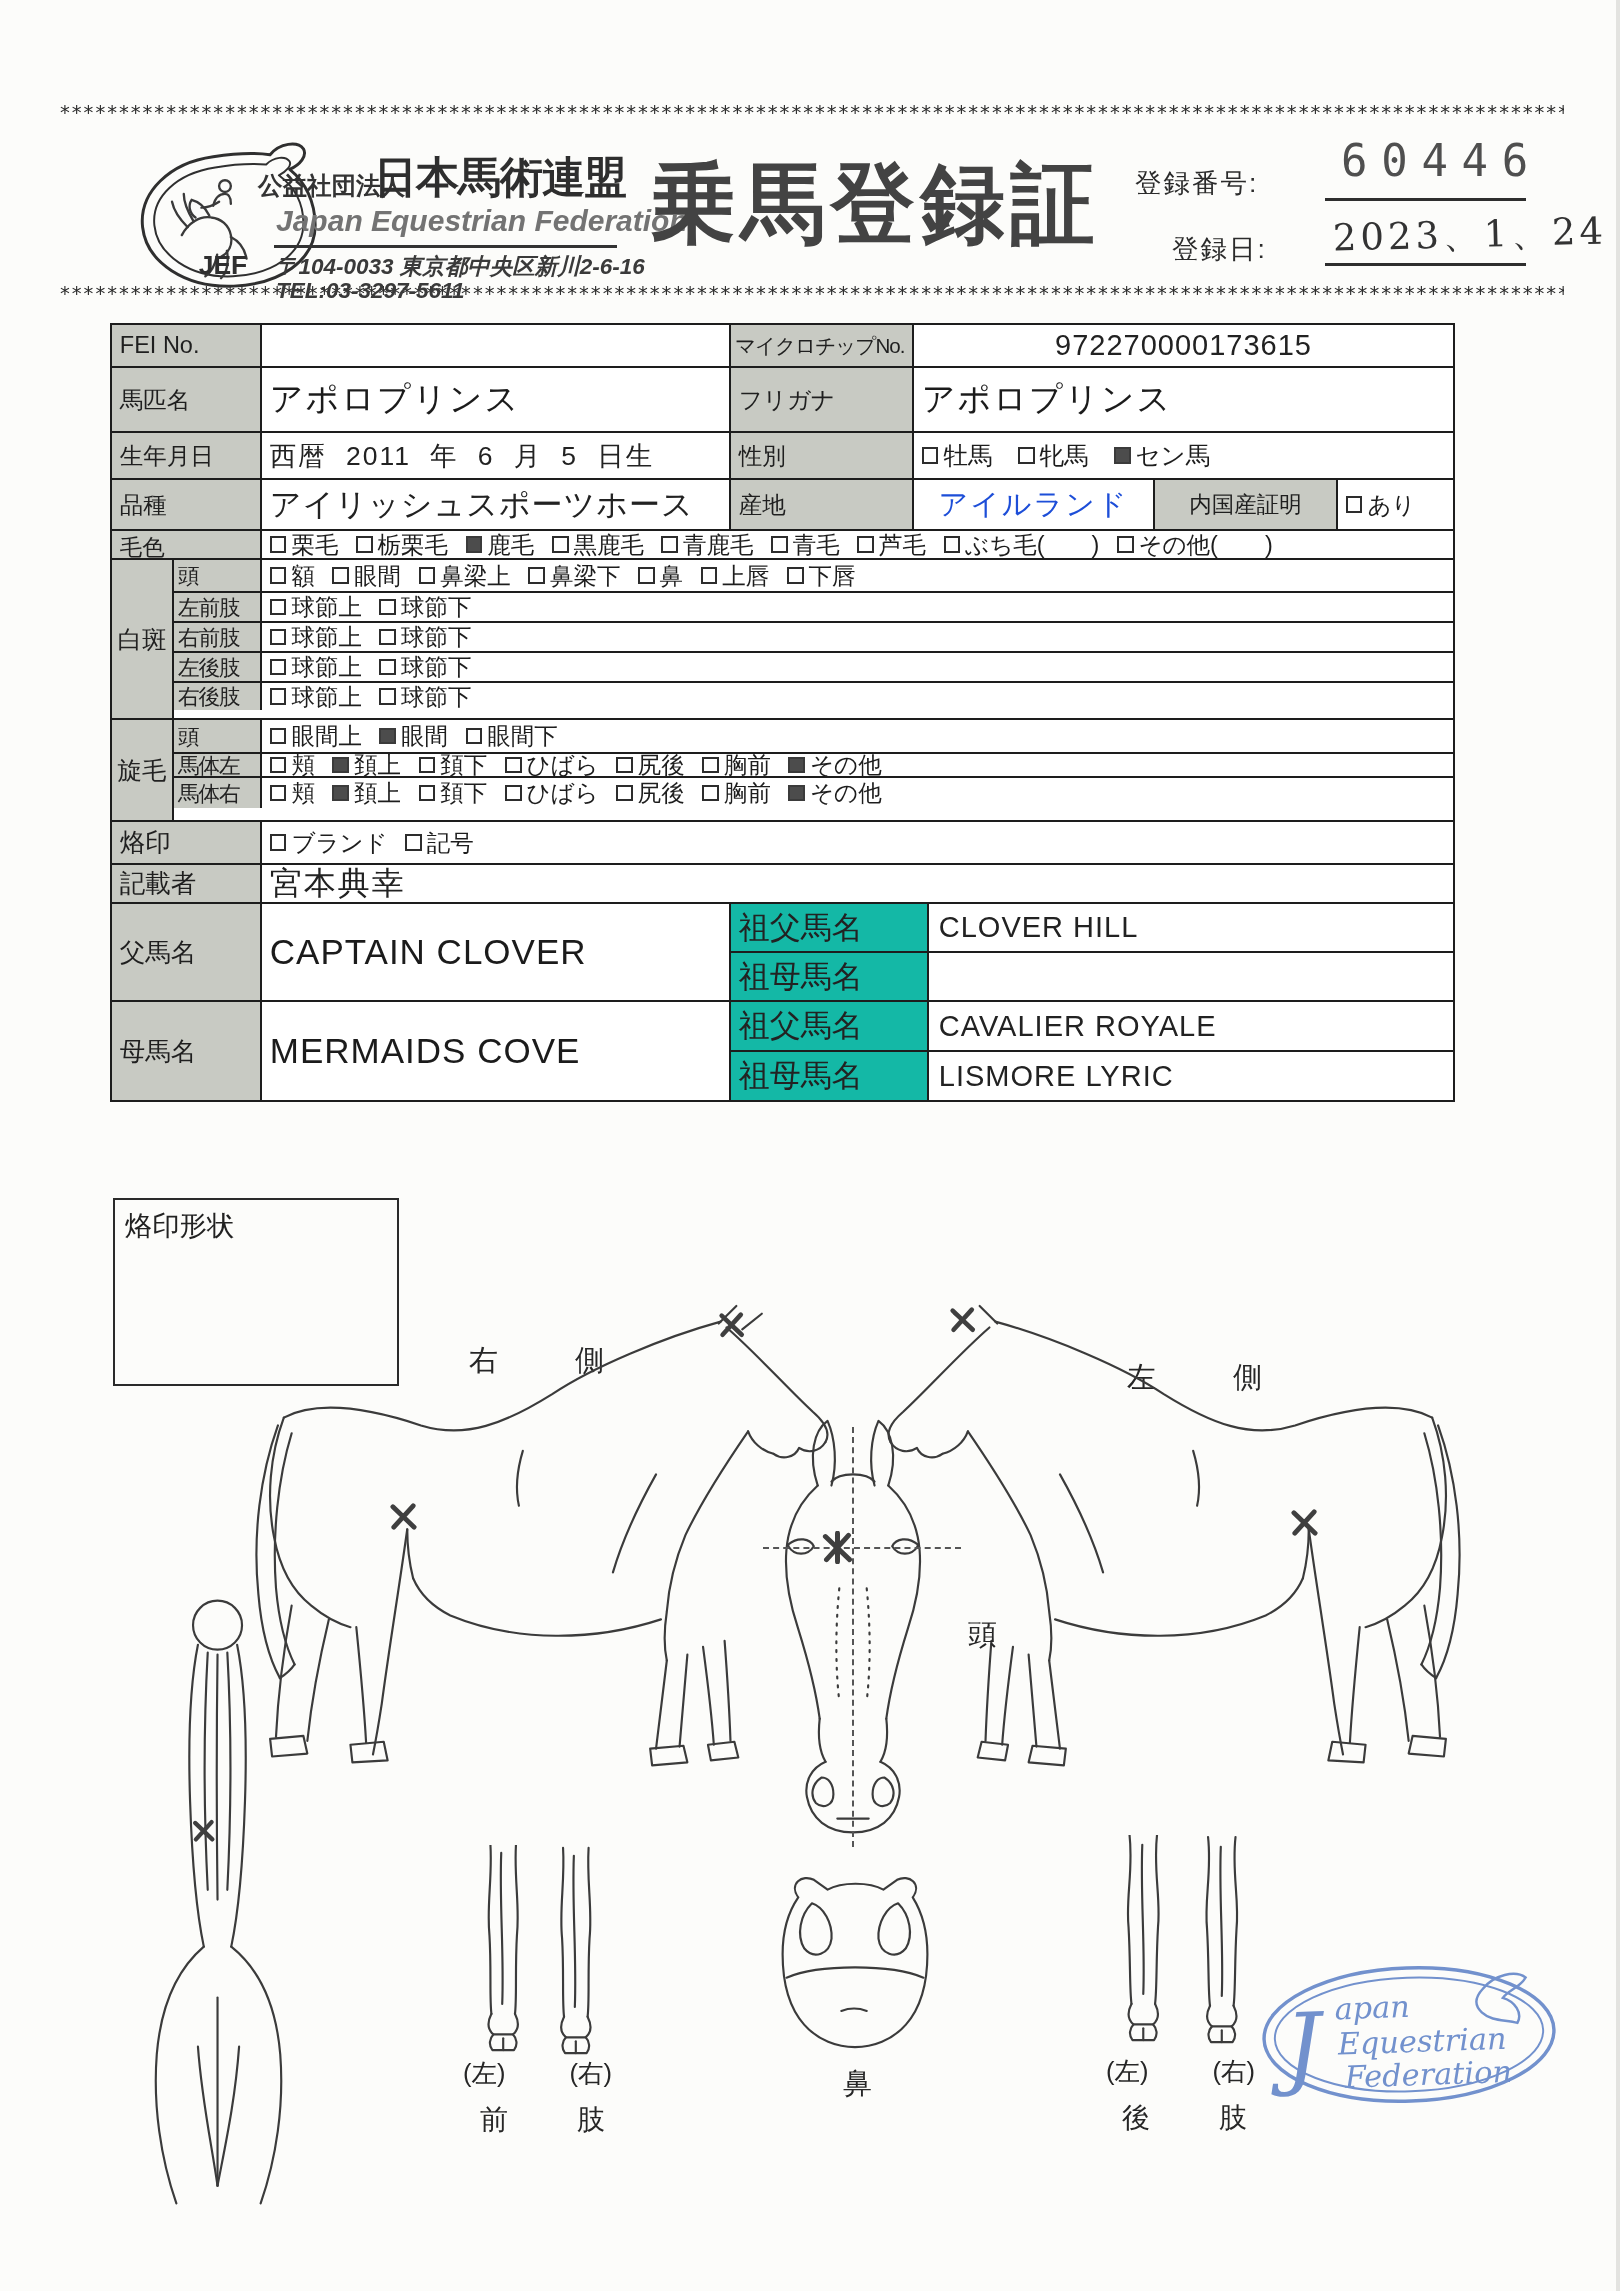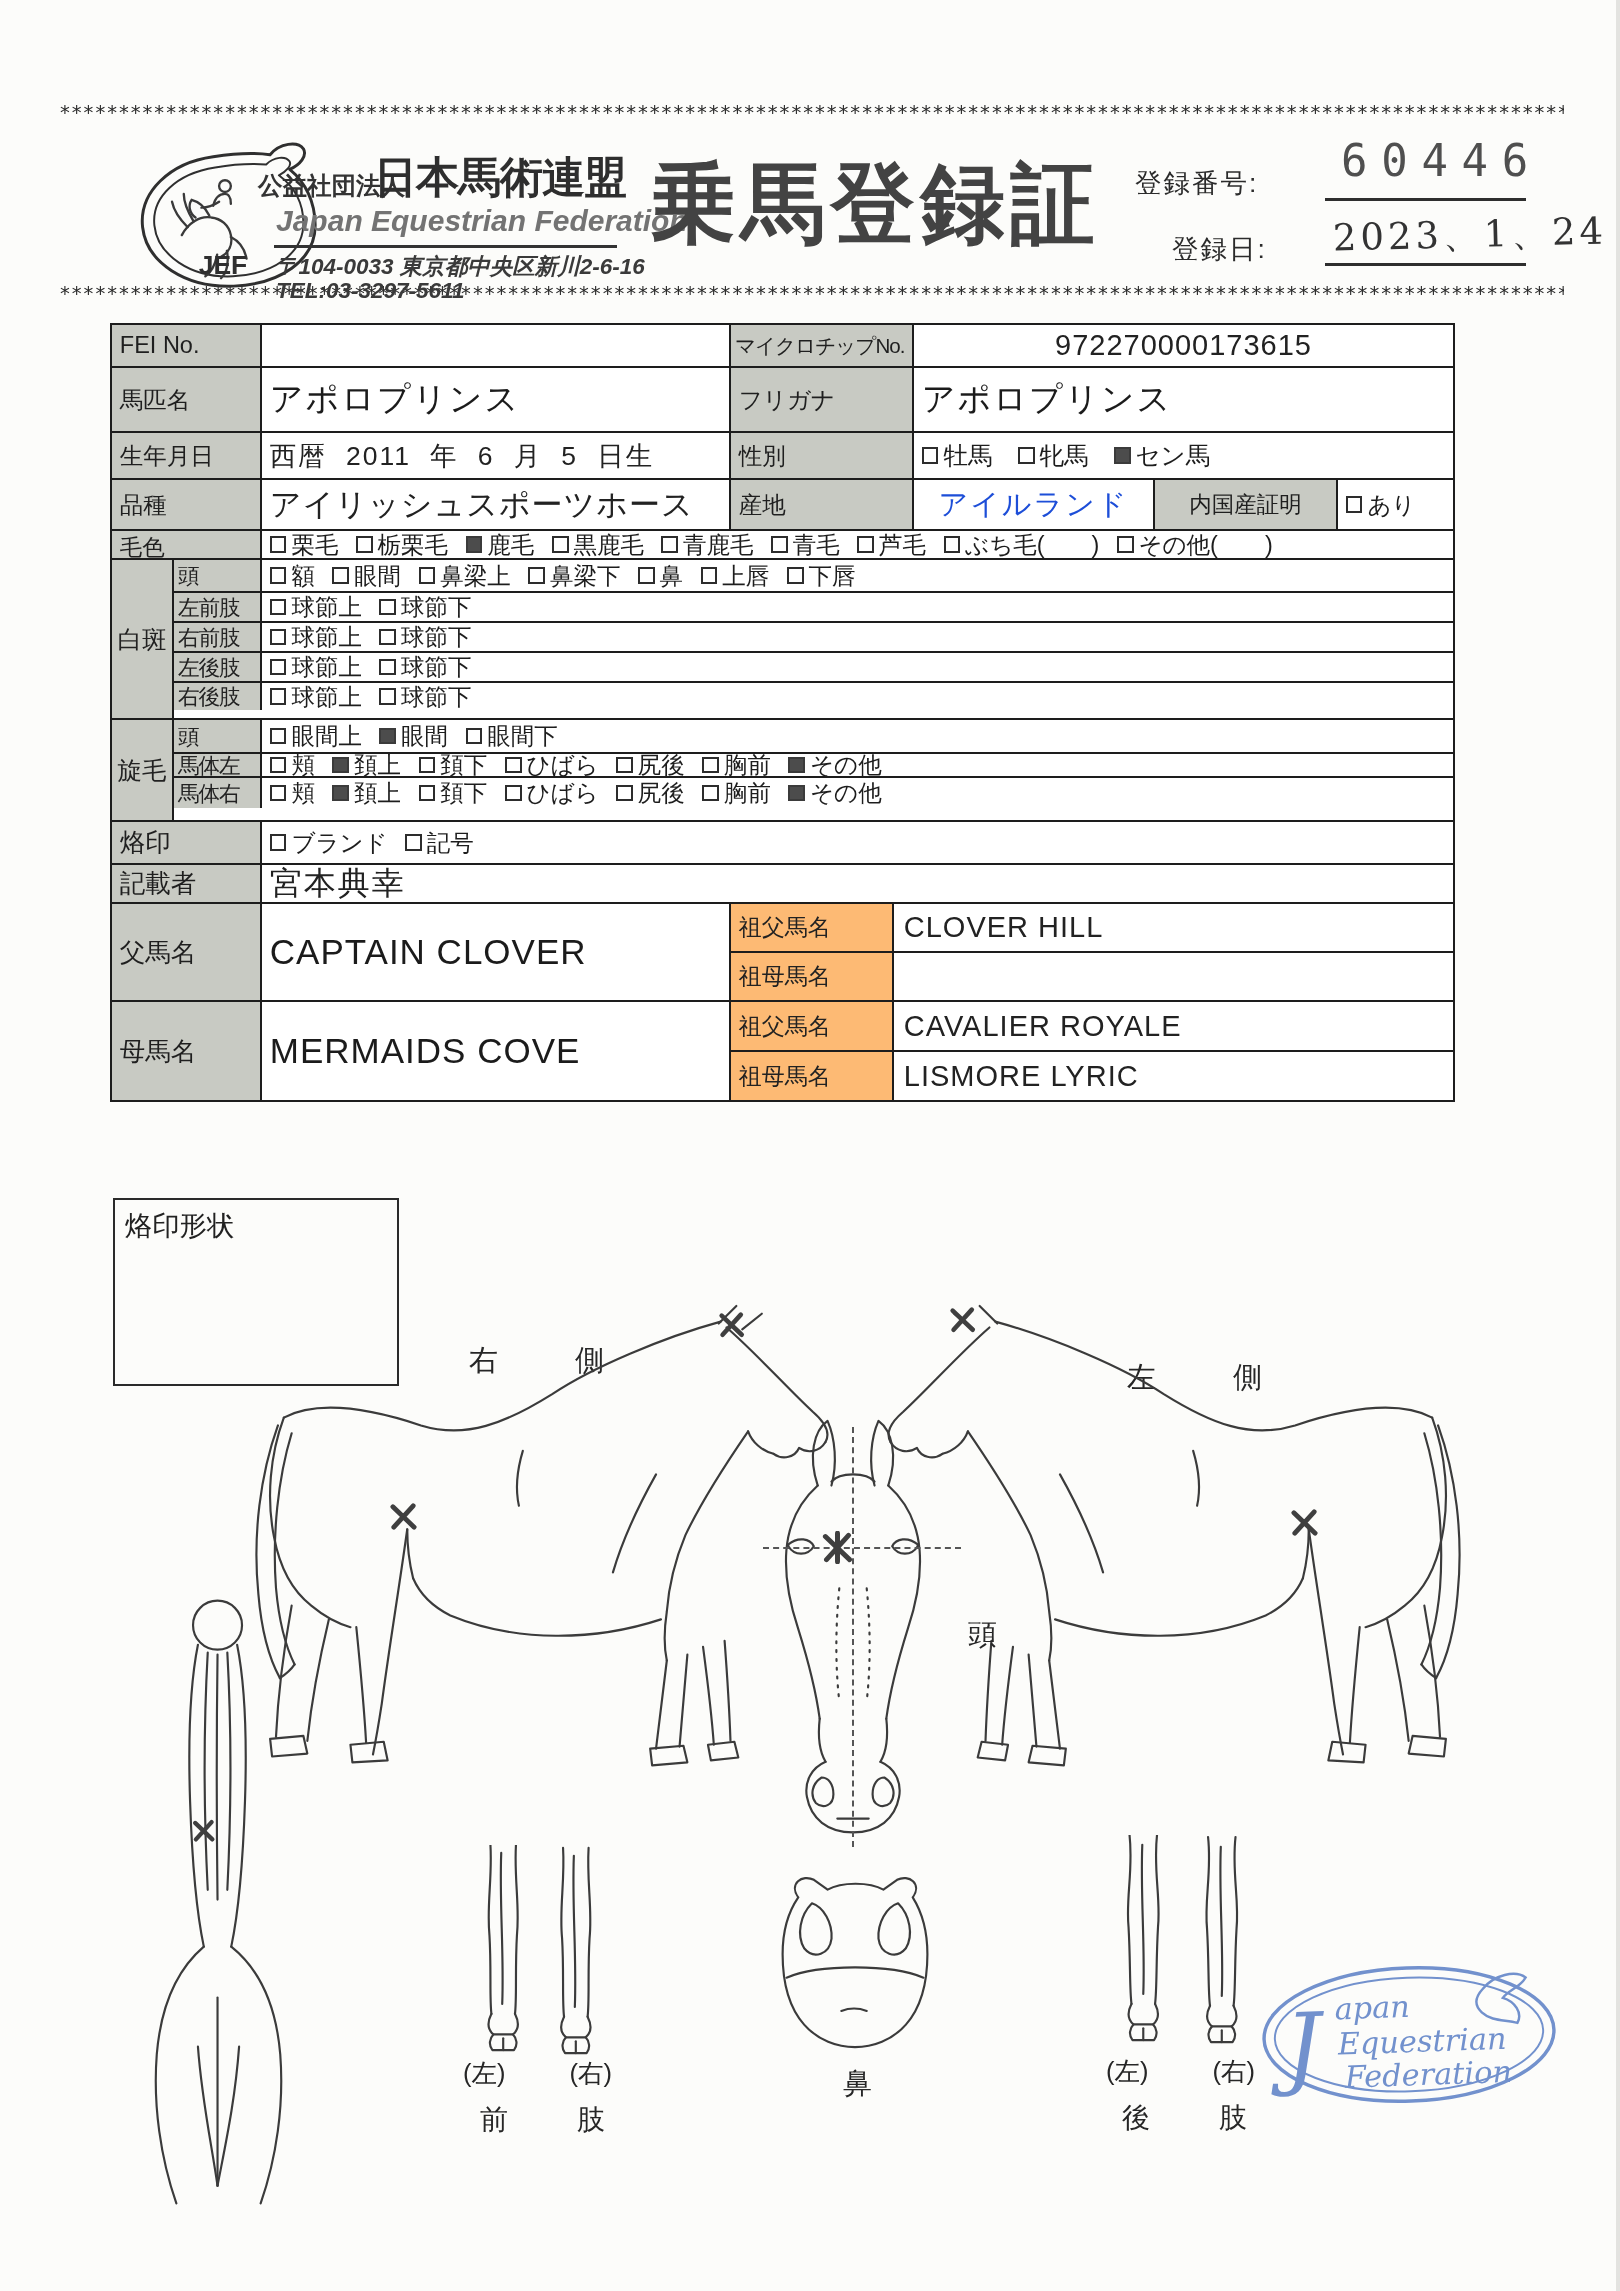--- a/index.html
+++ b/index.html
@@ -69,21 +69,21 @@
   .nest .srow{display:flex;border-bottom:2.5px solid #1d1d1d;box-sizing:border-box;}
   .nest .srow:last-child{border-bottom:none;}
   .nest .slab{width:88px;flex:none;background:#c8cac3;border-right:2.5px solid #1d1d1d;display:flex;align-items:center;padding:0 3.9px;font-size:21.6px;box-sizing:border-box;letter-spacing:-1px;}
   .nest .scontent{flex:1;display:flex;align-items:center;padding:1px 7.8px;font-size:23.5px;white-space:nowrap;overflow:hidden;}
   
   .ped{display:flex;}
   .ped .big-val{font-size:35px;letter-spacing:1px;color:#1b1b1b;}
   .ped .g-col{flex:1;display:flex;flex-direction:column;}
   .ped .g-row{display:flex;flex:1;border-bottom:2.5px solid #1d1d1d;box-sizing:border-box;}
   .ped .g-row:last-child{border-bottom:none;}
-  .ped .g-lab{width:163px;flex:none;background:#fdba74;border-right:2.5px solid #1d1d1d;display:flex;align-items:center;padding:0 7.8px;font-size:23px;box-sizing:border-box;}
+  .ped .g-lab{width:198px;flex:none;background:#14b8a6;border-right:2.5px solid #1d1d1d;display:flex;align-items:center;padding:0 7.8px;font-size:31px;box-sizing:border-box;}
   .ped .g-val{flex:1;display:flex;align-items:center;padding:0 9.8px;font-size:29px;letter-spacing:1px;}
   
   .brand-box{left:113px;top:1198px;width:286px;height:188px;border:2.9px solid #2a2a2a;box-sizing:border-box;font-size:27.4px;color:#222;padding:7.8px 9.8px;}
   .side-label{display:flex;justify-content:space-between;font-size:29px;color:#262626;}
   .jp-label{font-size:29px;color:#262626;}
   .pair-label{display:flex;justify-content:space-between;font-size:25.5px;color:#262626;}
   .limb-label{display:flex;justify-content:space-between;font-size:28px;color:#262626;}
   .dashedV{border-left:2px dashed #555;width:0;}
   .dashedH{border-top:2px dashed #555;height:0;}
   .xmark svg{display:block;}

